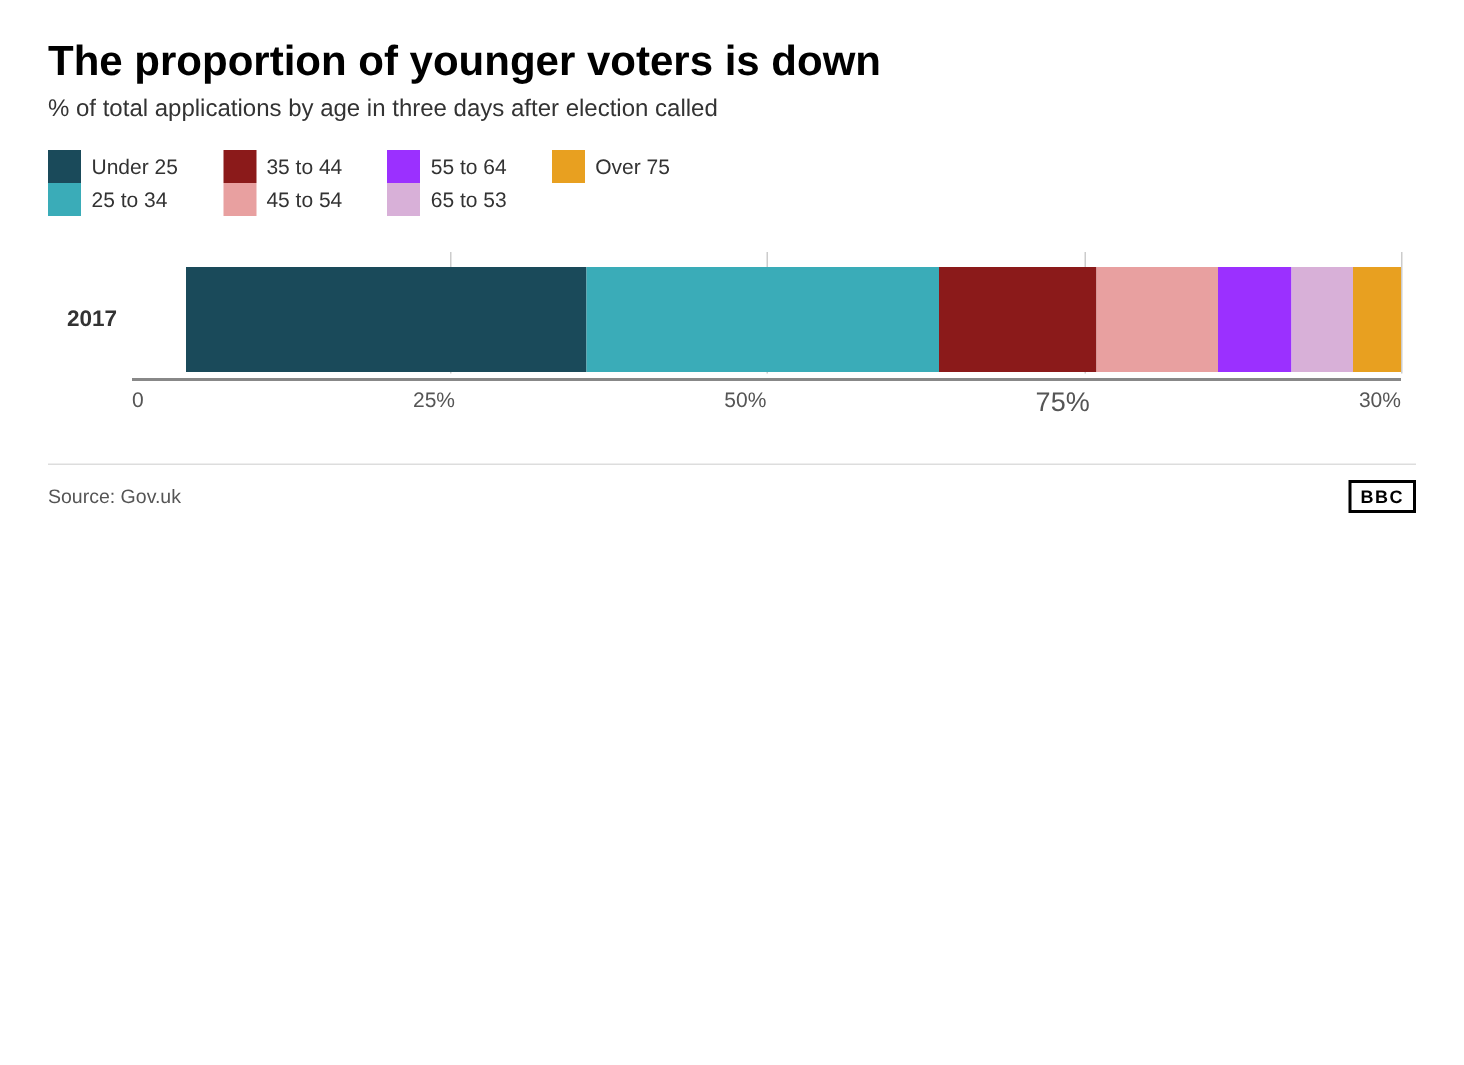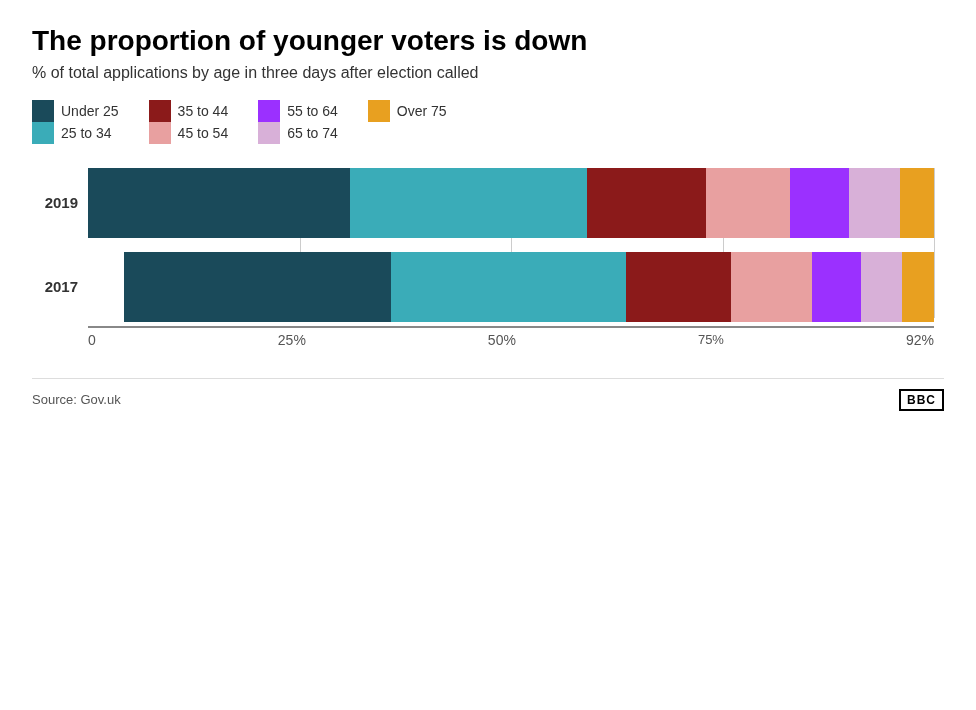--- a/index.html
+++ b/index.html
@@ -93,46 +93,34 @@
     <div class="legend-item">
       <div class="legend-swatch" style="background:#3aacb8;"></div>
       <span>25 to 34</span>
     </div>
     <div class="legend-item">
       <div class="legend-swatch" style="background:#e8a0a0;"></div>
       <span>45 to 54</span>
     </div>
     <div class="legend-item">
       <div class="legend-swatch" style="background:#d8b0d8;"></div>
-      <span>65 to 74</span>
+      <span>65 to 53</span>
     </div>
   </div>
 
 <div class="chart-wrapper">
   <div style="display:flex; flex-direction:column; padding-left:56px; padding-right:10px; position:relative;">
 
     <div id="gridlines-container" style="position:absolute; left:56px; right:10px; top:0; bottom:30px; pointer-events:none; z-index:1;">
     <div style="position: absolute; left: 25%; top: 0px; bottom: 0px; width: 1px; background: rgb(204, 204, 204);"></div>
         <div style="position: absolute; left: 50%; top: 0px; bottom: 0px; width: 1px; background: rgb(204, 204, 204);"></div>
         <div style="position: absolute; left: 75%; top: 0px; bottom: 0px; width: 1px; background: rgb(204, 204, 204);"></div>
         <div style="position: absolute; left: 100%; top: 0px; bottom: 0px; width: 1px; background: rgb(204, 204, 204);"></div>
       </div>
 
-    <div style="display:flex; align-items:center; margin-bottom:4px; position:relative; z-index:2;">
-      <div style="width:56px; margin-left:-56px; font-size:15px; font-weight:bold; color:#333; text-align:right; padding-right:10px; flex-shrink:0;">2019</div>
-      <div style="flex:1; height:70px; display:flex;" id="bar-2019">
-      <div style="width: 31%; height: 100%; background: rgb(26, 74, 90);"></div>
-          <div style="width: 28%; height: 100%; background: rgb(58, 172, 184);"></div>
-          <div style="width: 14%; height: 100%; background: rgb(139, 26, 26);"></div>
-          <div style="width: 10%; height: 100%; background: rgb(232, 160, 160);"></div>
-          <div style="width: 7%; height: 100%; background: rgb(155, 48, 255);"></div>
-          <div style="width: 6%; height: 100%; background: rgb(216, 176, 216);"></div>
-          <div style="width: 4%; height: 100%; background: rgb(232, 160, 32);"></div>
-        </div>
-    </div>
 
     <div style="height:10px;"></div>
 
     <div style="display:flex; align-items:center; position:relative; z-index:2;gap:36px;">
       <div style="width:56px; margin-left:-56px; font-size:15px; font-weight:bold; color:#333; text-align:right; padding-right:10px; flex-shrink:0;">2017</div>
       <div style="flex:1; height:70px; display:flex;" id="bar-2017">
       <div style="width: 33%; height: 100%; background: rgb(26, 74, 90);"></div>
           <div style="width: 29%; height: 100%; background: rgb(58, 172, 184);"></div>
           <div style="width: 13%; height: 100%; background: rgb(139, 26, 26);"></div>
           <div style="width: 10%; height: 100%; background: rgb(232, 160, 160);"></div>
@@ -141,22 +129,22 @@
           <div style="width: 4%; height: 100%; background: rgb(232, 160, 32);"></div>
         </div>
     </div>
 
     <div style="display:flex; align-items:flex-start; margin-top:4px; position:relative; z-index:3;">
       <div style="flex:1; border-top:2px solid #888; position:relative; padding-top:4px;">
         <div style="display:flex; justify-content:space-between;" id="x-axis-labels">
         <span style="font-size: 14px; color: rgb(85, 85, 85);">0</span>
             <span style="font-size: 14px; color: rgb(85, 85, 85);">25%</span>
             <span style="font-size: 14px; color: rgb(85, 85, 85);">50%</span>
-            <span style="font-size: 13px; color: rgb(85, 85, 85);">75%</span>
-            <span style="font-size: 14px; color: rgb(85, 85, 85);">92%</span>
+            <span style="font-size: 18px; color: rgb(85, 85, 85);">75%</span>
+            <span style="font-size: 14px; color: rgb(85, 85, 85);">30%</span>
           </div>
       </div>
     </div>
   </div>
 </div>
 
 <div class="footer">
   <span class="source-text">Source: Gov.uk</span>
   <span class="bbc-logo">BBC</span>
 </div>

